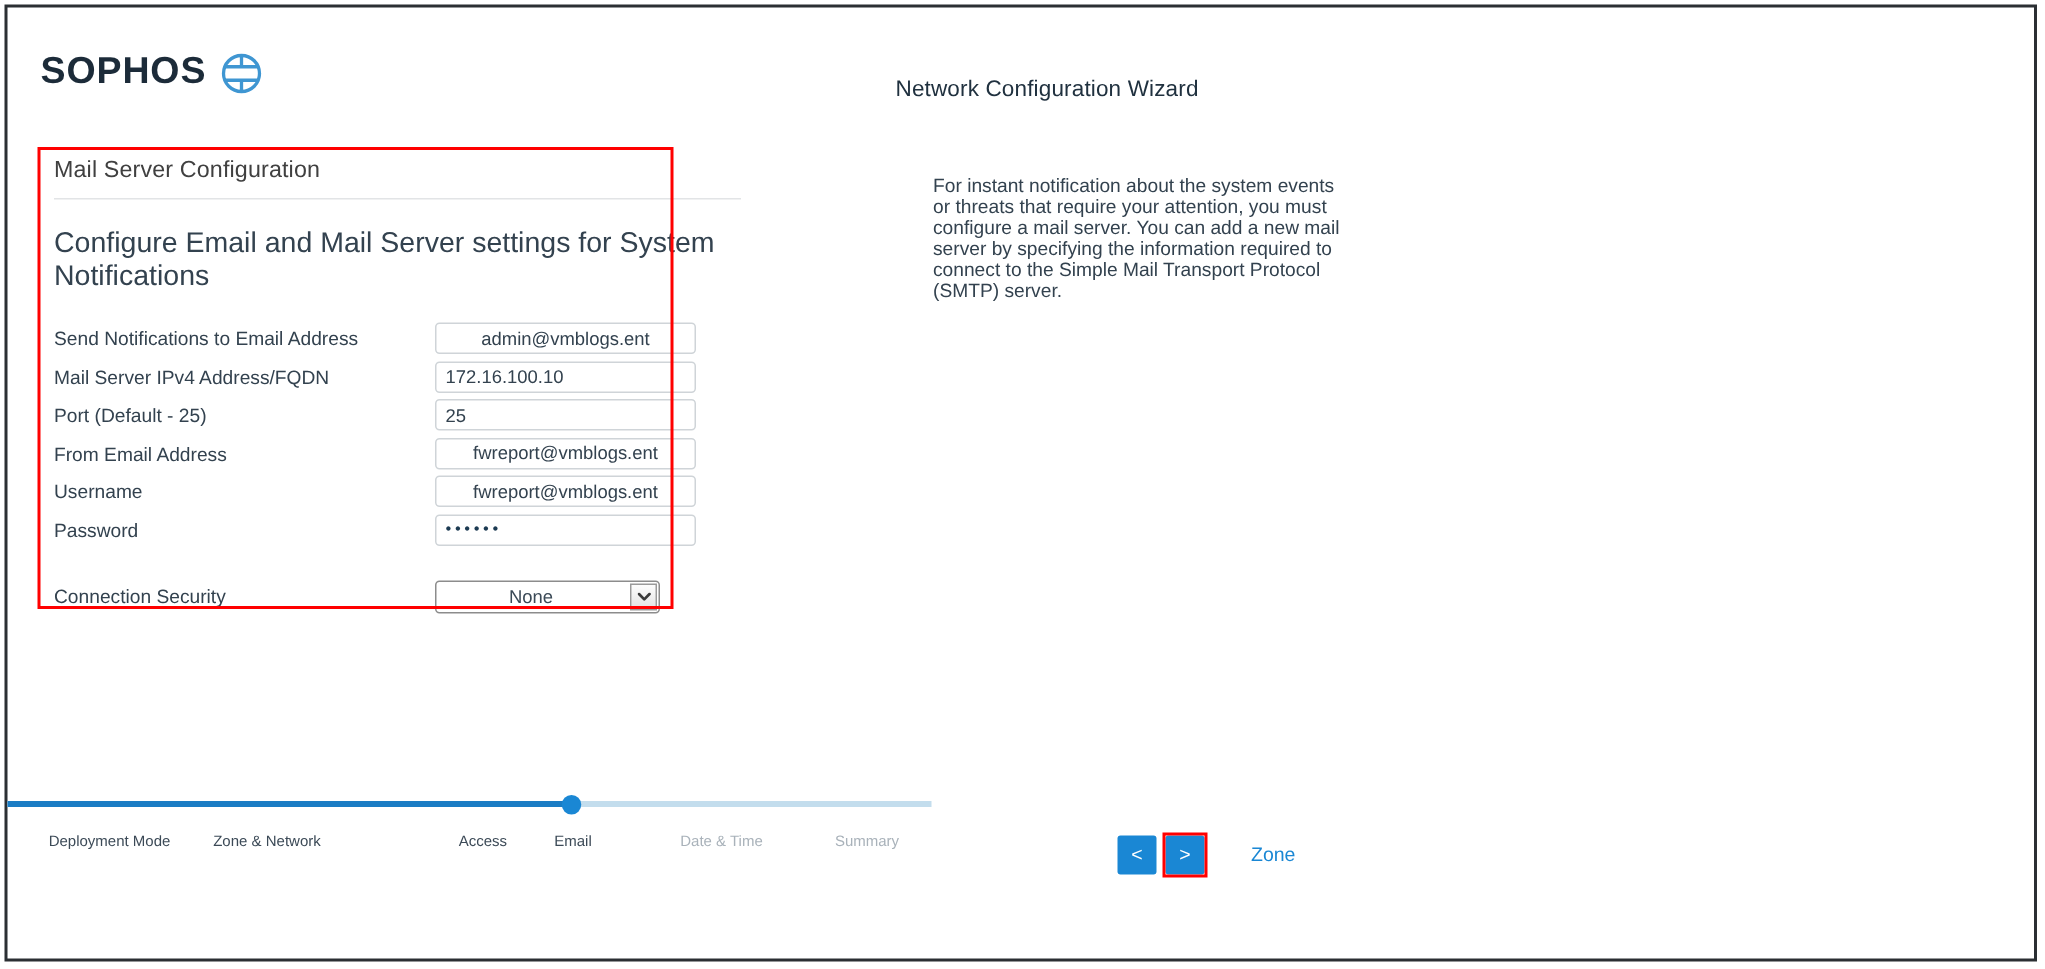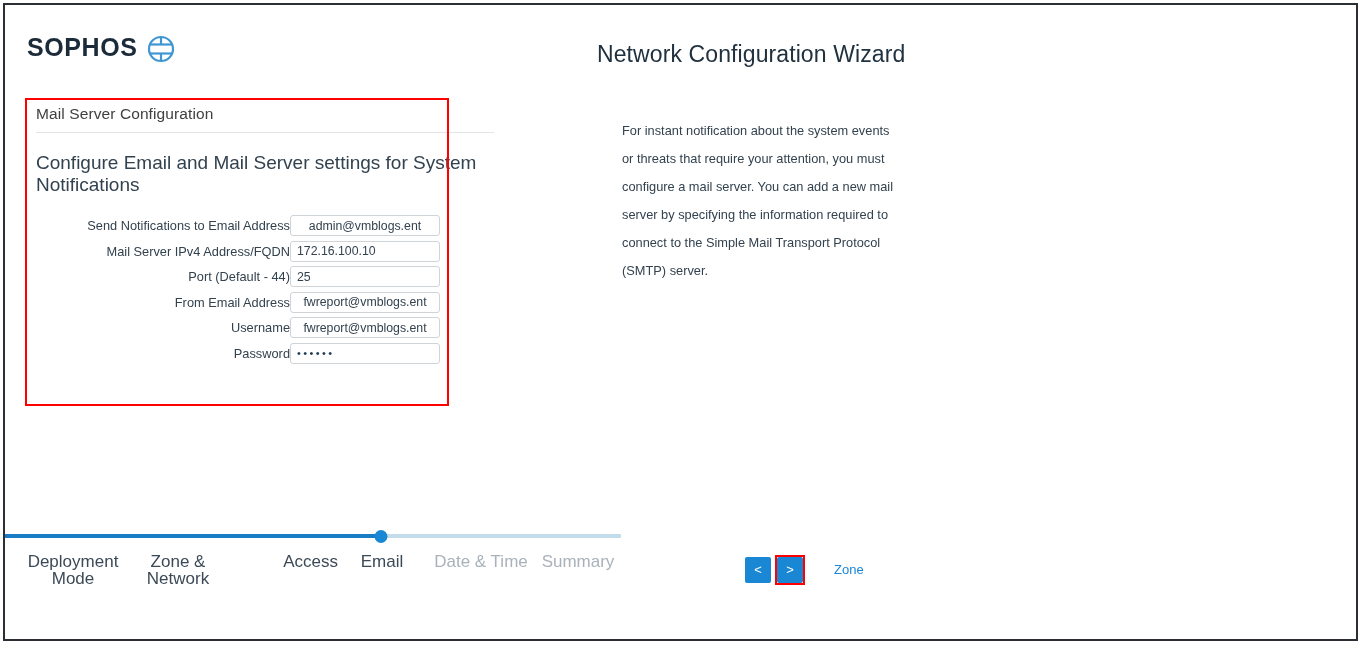--- a/index.html
+++ b/index.html
@@ -46,22 +46,22 @@
     letter-spacing: 0.6px;
     color: #1c2b39;
     line-height: 1;
   }
   .logo-globe { display: block; }
 
   
   .page-title {
     position: absolute;
     left: 592px;
-    top: 36px;
-    font-size: 23px;
+    top: 46px;
+    font-size: 15px;
     color: #20313f;
     letter-spacing: 0.1px;
     white-space: nowrap;
   }
 
   
   .panel {
     position: absolute;
     left: 22px;
     top: 92px;
@@ -95,26 +95,25 @@
     height: 25.5px;
   }
   .form-row.gap-top-lg { margin-top: 19px; }
 
   .form-label {
     font-size: 12.8px;
     color: #33424f;
     width: 254px;
     flex: 0 0 254px;
     white-space: nowrap;
-    text-align: right;
   }
 
   .field {
     box-sizing: border-box;
-    width: 150px;
+    width: 174px;
     height: 21px;
     border: 1px solid #cfd4d8;
     border-radius: 3px;
     background: #ffffff;
     font-family: "Liberation Sans", sans-serif;
     font-size: 12.3px;
     color: #33424f;
     padding: 0 6px;
     outline: none;
   }
@@ -187,21 +186,21 @@
   #annot-panel { left: 20px; top: 93px; width: 424px; height: 308px; }
   #annot-next  { left: 770px; top: 550px; width: 30px; height: 30px; }
 
   
   .help-text {
     position: absolute;
     left: 617px;
     top: 112px;
     width: 272px;
     font-size: 12.8px;
-    line-height: 28px;
+    line-height: 14px;
     color: #33424f;
   }
 
   
   .progress {
     position: absolute;
     left: 0;
     top: 529px;
     width: 616px;
     height: 4px;
@@ -231,21 +230,21 @@
 
   .steps {
     position: absolute;
     left: 0;
     top: 548px;
     width: 616px;
     height: 40px;
   }
   .step {
     position: absolute;
-    font-size: 17px;
+    font-size: 10px;
     text-align: center;
     line-height: 17px;
     transform: translateX(-50%);
     width: 110px;
     cursor: pointer;
   }
   .step.done { color: #3c4a57; }
   .step.todo { color: #a9b2ba; }
 
   
@@ -309,40 +308,51 @@
           <div class="form-label">Send Notifications to Email Address</div>
           <input class="field center" type="text" value="admin@vmblogs.ent" style="">
         </div>
 
         <div class="form-row">
           <div class="form-label">Mail Server IPv4 Address/FQDN</div>
           <input class="field" type="text" value="172.16.100.10" style="">
         </div>
 
         <div class="form-row">
-          <div class="form-label">Port  (Default - 44)</div>
+          <div class="form-label">Port  (Default - 25)</div>
           <input class="field" type="text" value="25" style="">
         </div>
 
         <div class="form-row">
           <div class="form-label">From Email Address</div>
           <input class="field center" type="text" value="fwreport@vmblogs.ent" style="">
         </div>
 
 
         <div class="form-row">
           <div class="form-label">Username</div>
           <input class="field center" type="text" value="fwreport@vmblogs.ent" style="">
         </div>
 
         <div class="form-row">
           <div class="form-label">Password</div>
           <input class="field pwd" type="text" value="••••••" style="">
         </div>
 
+        <div class="form-row gap-top-lg">
+          <div class="form-label">Connection Security</div>
+          <div class="select-wrap">
+            <div class="select-value">None</div>
+            <div class="select-arrow">
+              <svg width="9" height="6" viewBox="0 0 9 6">
+                <polyline points="1,1 4.5,4.6 8,1" fill="none" stroke="#3a3a3a" stroke-width="1.8" stroke-linecap="round" stroke-linejoin="round"></polyline>
+              </svg>
+            </div>
+          </div>
+        </div>
 
       </div>
     </div>
 
     <div class="help-text">For instant notification about the system events or threats that require your attention, you must configure a mail server. You can add a new mail server by specifying the information required to connect to the Simple Mail Transport Protocol (SMTP) server.</div>
 
     <div class="progress">
       <div class="progress-track"></div>
       <div class="progress-fill" id="progress-fill" style="width: 61%;"></div>
       <div class="progress-dot" id="progress-dot" style="left: 61%;"></div>

